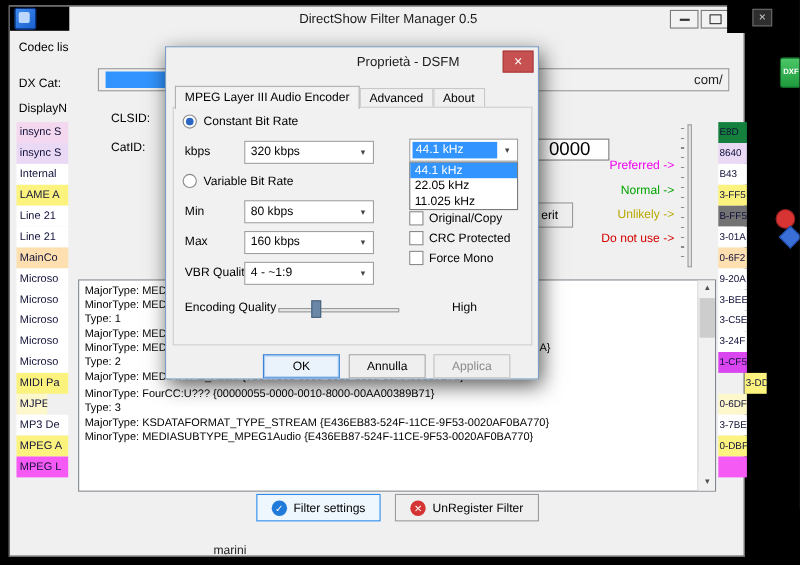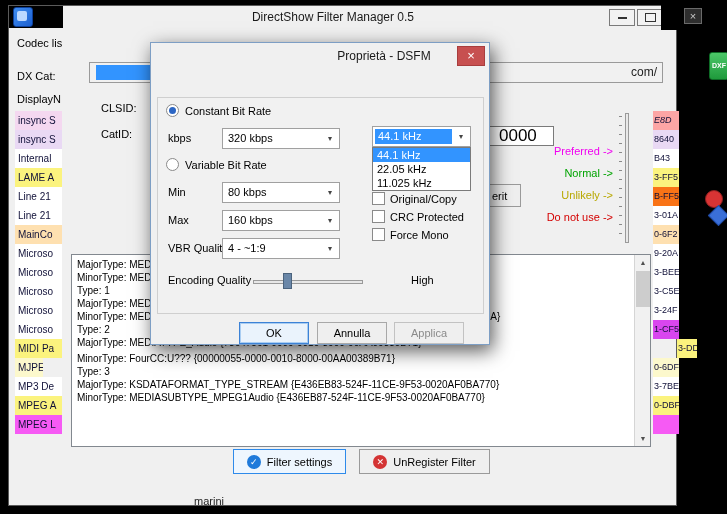--- a/index.html
+++ b/index.html
@@ -2,21 +2,21 @@
 <html><head>
 <meta charset="utf-8">
 <style>
   html,body{margin:0;padding:0;background:#000;}
   .screen{position:relative;width:727px;height:514px;background:#000;overflow:hidden;
           font-family:"Liberation Sans",sans-serif;font-size:11px;color:#000;}
   .abs{position:absolute;}
   .label{font-size:11px;white-space:nowrap;}
   
   .mw{background:#f0f0f0;border:1px solid #5a5a5a;box-sizing:border-box;}
-  .titlebar-title{font-size:12px;color:#1a1a1a;text-align:center;line-height:22px;white-space:nowrap;overflow:hidden;}
+  .titlebar-title{font-size:12px;color:#1a1a1a;text-align:center;line-height:22px;white-space:nowrap;overflow:hidden;padding-left:20px;}
   .winbtn{background:#f2f2f2;border:1px solid #7a7a7a;box-sizing:border-box;display:flex;align-items:center;justify-content:center;cursor:pointer;}
   .glyph-min{width:9px;height:2px;background:#333;}
   .glyph-max{width:9px;height:7px;border:1px solid #333;}
   .appicon{background:linear-gradient(135deg,#3f8df0,#1b5fd0);border:1px solid #0d3f9a;border-radius:3px;}
   .appicon .inner{position:absolute;left:3px;top:3px;width:10px;height:10px;background:#bcd8ff;border-radius:2px;}
   .banner{background:#f1f1f1;border:1px solid #9a9a9a;box-sizing:border-box;}
   .banner .sel{position:absolute;left:6px;top:2px;width:200px;height:15px;background:#3294ff;}
   .banner .tail{position:absolute;right:5px;top:2px;font-size:12px;color:#222;}
   .field{background:#fff;border:1px solid #7a7a7a;box-sizing:border-box;font-size:17px;line-height:18px;}
   .btn{background:#efefef;border:1px solid #9a9a9a;box-sizing:border-box;font-size:11px;display:flex;align-items:center;justify-content:center;cursor:pointer;}
@@ -137,25 +137,25 @@
     <div class="abs list-row" style="left: 6px; top: 257px; width: 47px; height: 19px; background-color: rgb(255, 255, 255);">Microso</div>
     <div class="abs list-row" style="left: 6px; top: 276px; width: 47px; height: 19px; background-color: rgb(255, 255, 255);">Microso</div>
     <div class="abs list-row" style="left: 6px; top: 295px; width: 47px; height: 19px; background-color: rgb(255, 255, 255);">Microso</div>
     <div class="abs list-row" style="left: 6px; top: 314px; width: 47px; height: 19px; background-color: rgb(255, 255, 255);">Microso</div>
     <div class="abs list-row" style="left: 6px; top: 333px; width: 47px; height: 19px; background-color: rgb(251, 243, 126);">MIDI Pa</div>
     <div class="abs list-row" style="left: 6px; top: 352px; width: 28px; height: 19px; background-color: rgb(252, 248, 204);">MJPEG</div>
     <div class="abs list-row" style="left: 6px; top: 371px; width: 47px; height: 19px; background-color: rgb(255, 255, 255);">MP3 De</div>
     <div class="abs list-row" style="left: 6px; top: 390px; width: 47px; height: 19px; background-color: rgb(251, 243, 126);">MPEG A</div>
     <div class="abs list-row" style="left: 6px; top: 409px; width: 47px; height: 19px; background-color: rgb(246, 90, 244);">MPEG L</div>
 
-    <div class="abs clsid-row" style="left: 644px; top: 105px; width: 26px; height: 19px; background-color: #fca5a5; font-style: italic;">E8D</div>
+    <div class="abs clsid-row" style="left: 644px; top: 105px; width: 26px; height: 19px; background-color: #15803d;">E8D</div>
     <div class="abs clsid-row" style="left: 644px; top: 124px; width: 26px; height: 19px; background-color: rgb(233, 217, 244);">8640</div>
     <div class="abs clsid-row" style="left: 644px; top: 143px; width: 26px; height: 19px; background-color: rgb(255, 255, 255);">B43</div>
     <div class="abs clsid-row" style="left: 644px; top: 162px; width: 26px; height: 19px; background-color: rgb(251, 243, 126);">3-FF5</div>
-    <div class="abs clsid-row" style="left: 644px; top: 181px; width: 26px; height: 19px; background-color: #f97316;">B-FF5</div>
+    <div class="abs clsid-row" style="left: 644px; top: 181px; width: 26px; height: 19px; background-color: #737373;">B-FF5</div>
     <div class="abs clsid-row" style="left: 644px; top: 200px; width: 26px; height: 19px; background-color: rgb(255, 255, 255);">3-01A</div>
     <div class="abs clsid-row" style="left: 644px; top: 219px; width: 26px; height: 19px; background-color: rgb(254, 224, 176);">0-6F2</div>
     <div class="abs clsid-row" style="left: 644px; top: 238px; width: 26px; height: 19px; background-color: rgb(255, 255, 255);">9-20A</div>
     <div class="abs clsid-row" style="left: 644px; top: 257px; width: 26px; height: 19px; background-color: rgb(255, 255, 255);">3-BEE</div>
     <div class="abs clsid-row" style="left: 644px; top: 276px; width: 26px; height: 19px; background-color: rgb(255, 255, 255);">3-C5E</div>
     <div class="abs clsid-row" style="left: 644px; top: 295px; width: 26px; height: 19px; background-color: rgb(255, 255, 255);">3-24F</div>
     <div class="abs clsid-row" style="left: 644px; top: 314px; width: 26px; height: 19px; background-color: #d946ef;">1-CF5</div>
     <div class="abs clsid-row" style="left: 668px; top: 333px; width: 20px; height: 19px; background-color: rgb(251, 243, 126);">3-DD1</div>
     <div class="abs clsid-row" style="left: 644px; top: 352px; width: 26px; height: 19px; background-color: rgb(252, 248, 204);">0-6DF1</div>
     <div class="abs clsid-row" style="left: 644px; top: 371px; width: 26px; height: 19px; background-color: rgb(255, 255, 255);">3-7BE1</div>
@@ -179,23 +179,28 @@
   </div>
 
   <div class="abs deskicon-green" style="left:709px;top:52px;width:18px;height:26px;line-height:26px;">DXF</div>
   <div class="abs" style="left:702px;top:190px;width:26px;height:42px;">
     <span class="abs" style="left:3px;top:0;width:16px;height:16px;border-radius:50%;background:#d83434;border:1px solid #8e1f1f;"></span>
     <span class="abs" style="left:9px;top:18px;width:13px;height:13px;background:#3a6fd8;border:1px solid #1d47a0;transform:rotate(45deg);"></span>
   </div>
 
   <div class="abs dlg" style="left:150px;top:42px;width:340px;height:303px;z-index:50;">
 
-    <div class="abs dlg-title" style="left:16px;top:0;width:100%;height:26px;padding-left:48px;">Proprietà - DSFM</div>
+    <div class="abs dlg-title" style="left:3px;top:0;width:100%;height:26px;padding-left:48px;">Proprietà - DSFM</div>
     <div class="abs dlg-close" style="left:306px;top:3px;width:28px;height:20px;">×</div>
 
+    <div class="abs tabs" style="left:8px;top:34px;height:21px;">
+      <div class="tab active">MPEG Layer III Audio Encoder</div>
+      <div class="tab">Advanced</div>
+      <div class="tab">About</div>
+    </div>
 
     <div class="abs panel" style="left:6px;top:54px;width:327px;height:217px;">
 
       <span class="radio checked" style="left:8px;top:6px;"></span>
       <span class="abs label" style="left:27px;top:7px;">Constant Bit Rate</span>
 
       <span class="abs label" style="left:10px;top:34px;">kbps</span>
       <div class="abs combo" style="left:64px;top:30px;width:118px;height:21px;">
         <span class="txt">320 kbps</span>
         <span class="arrow">▾</span>

